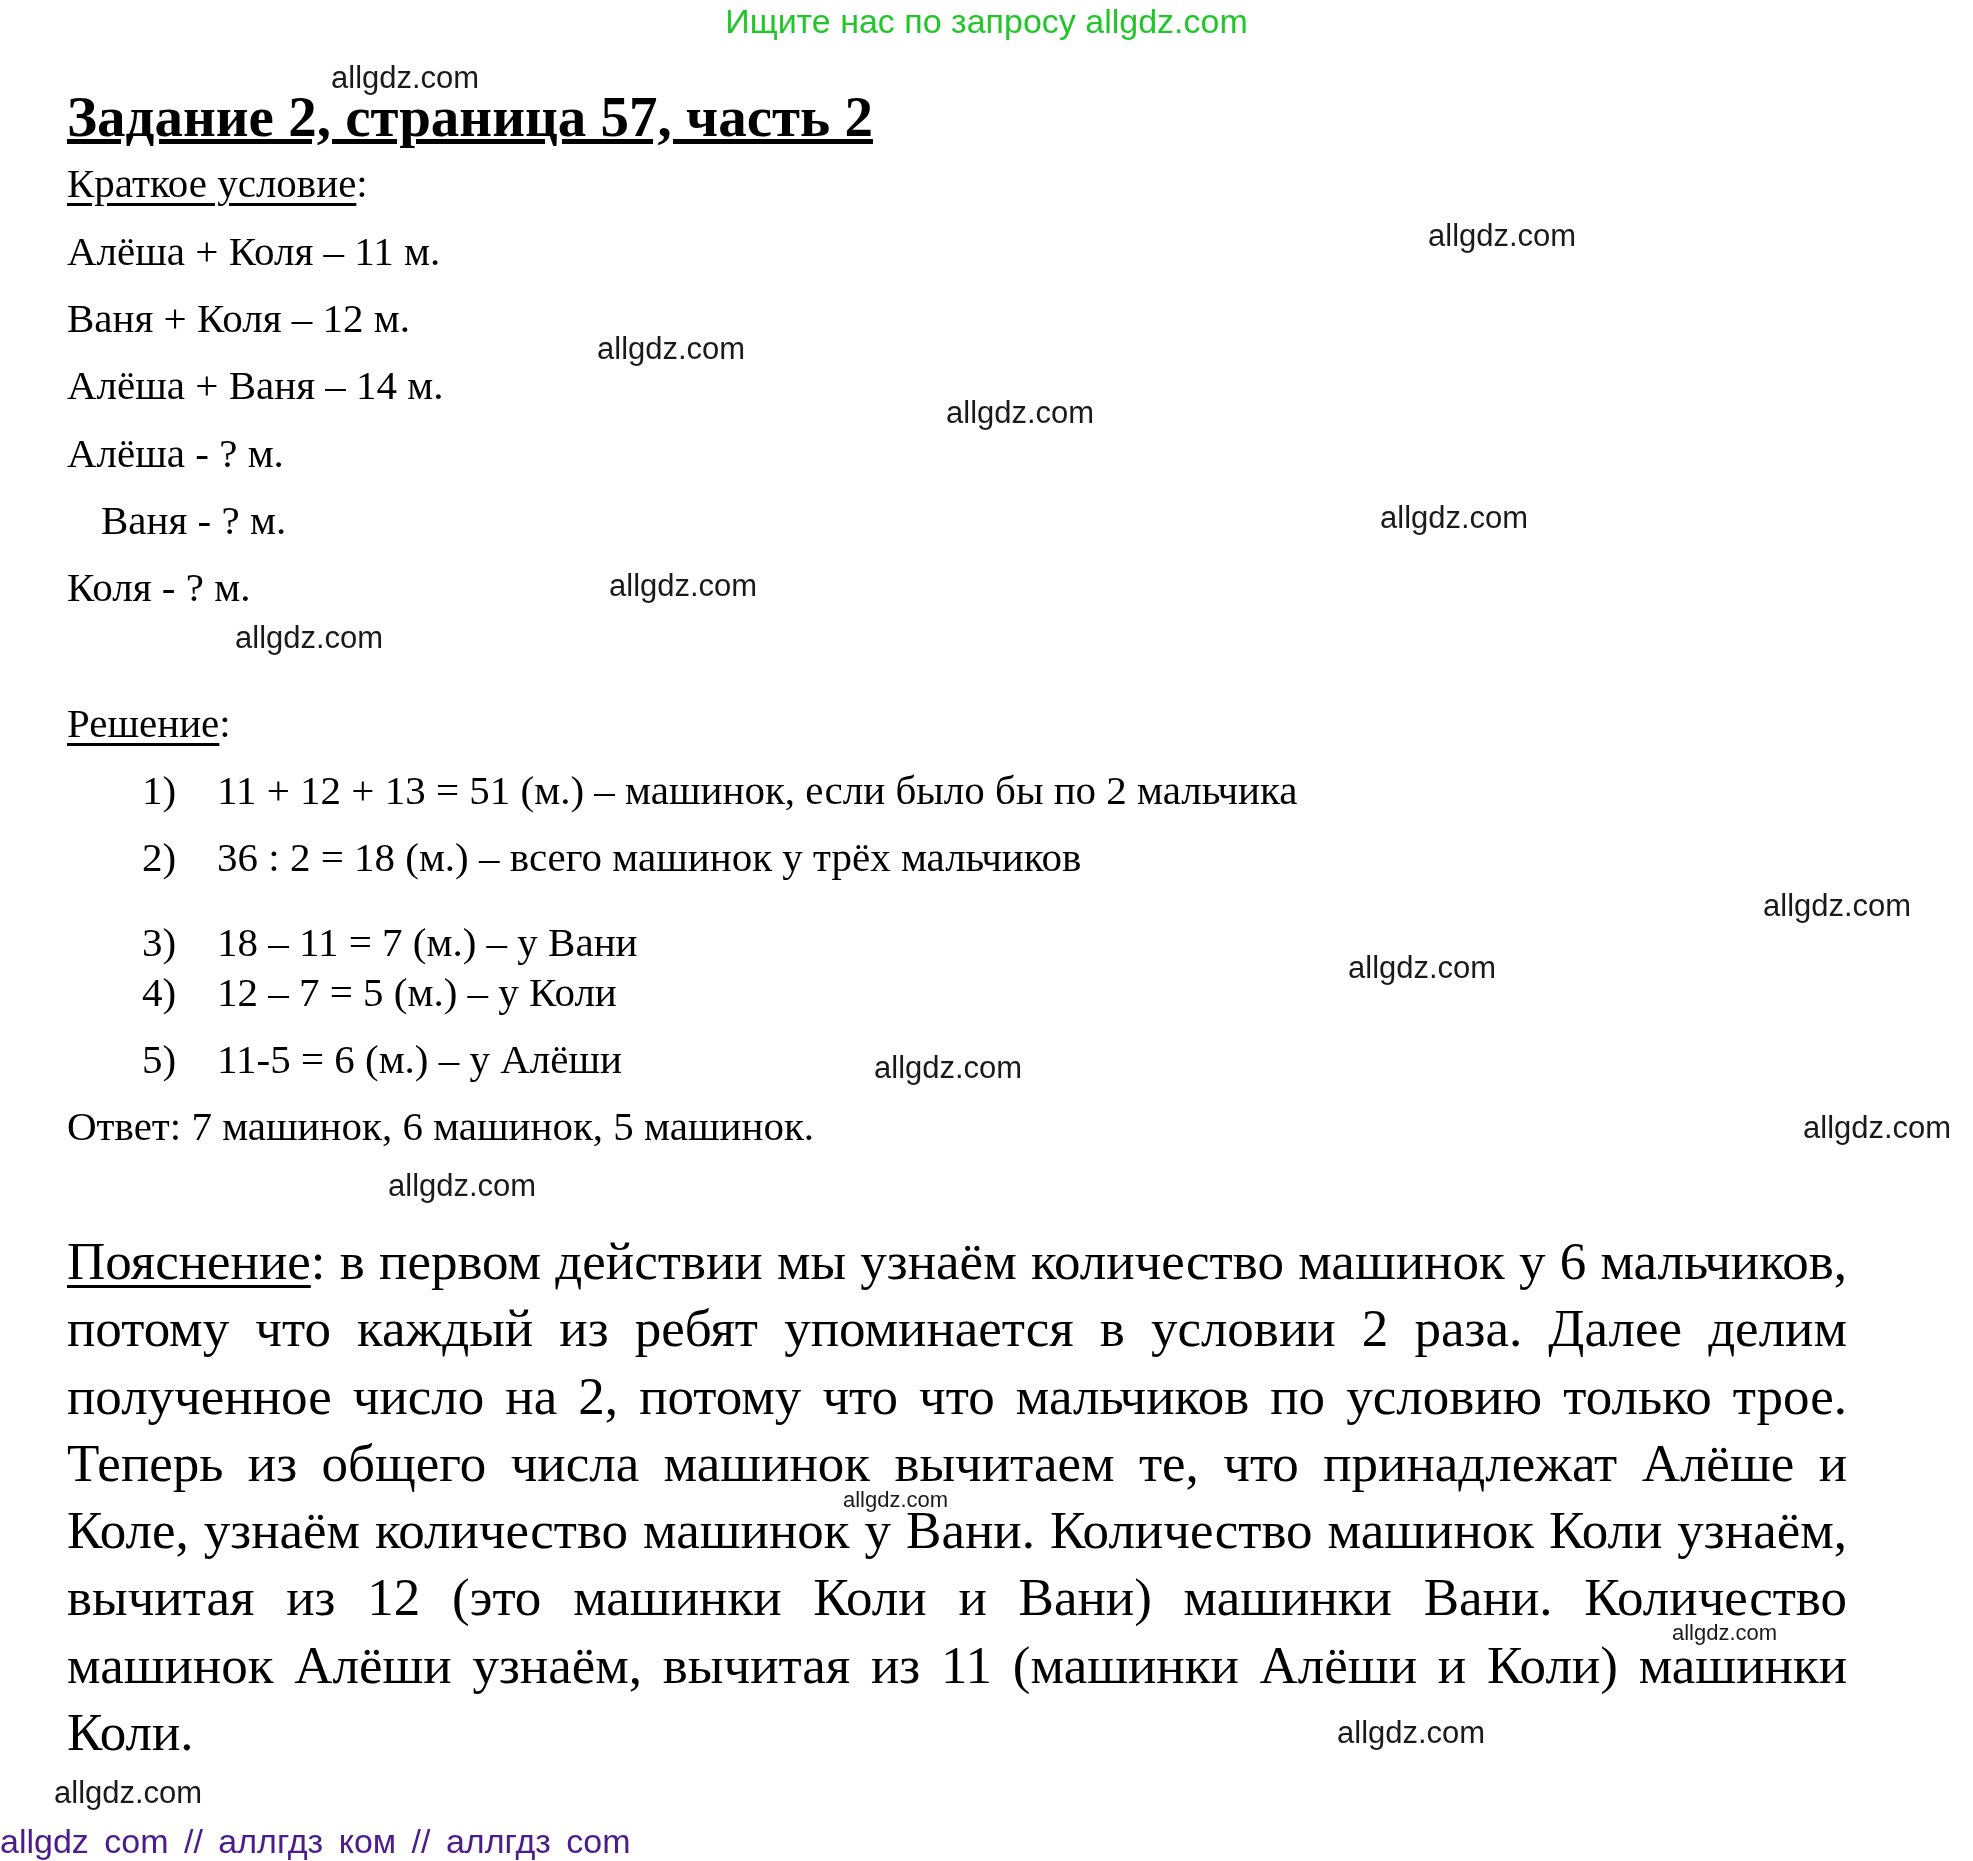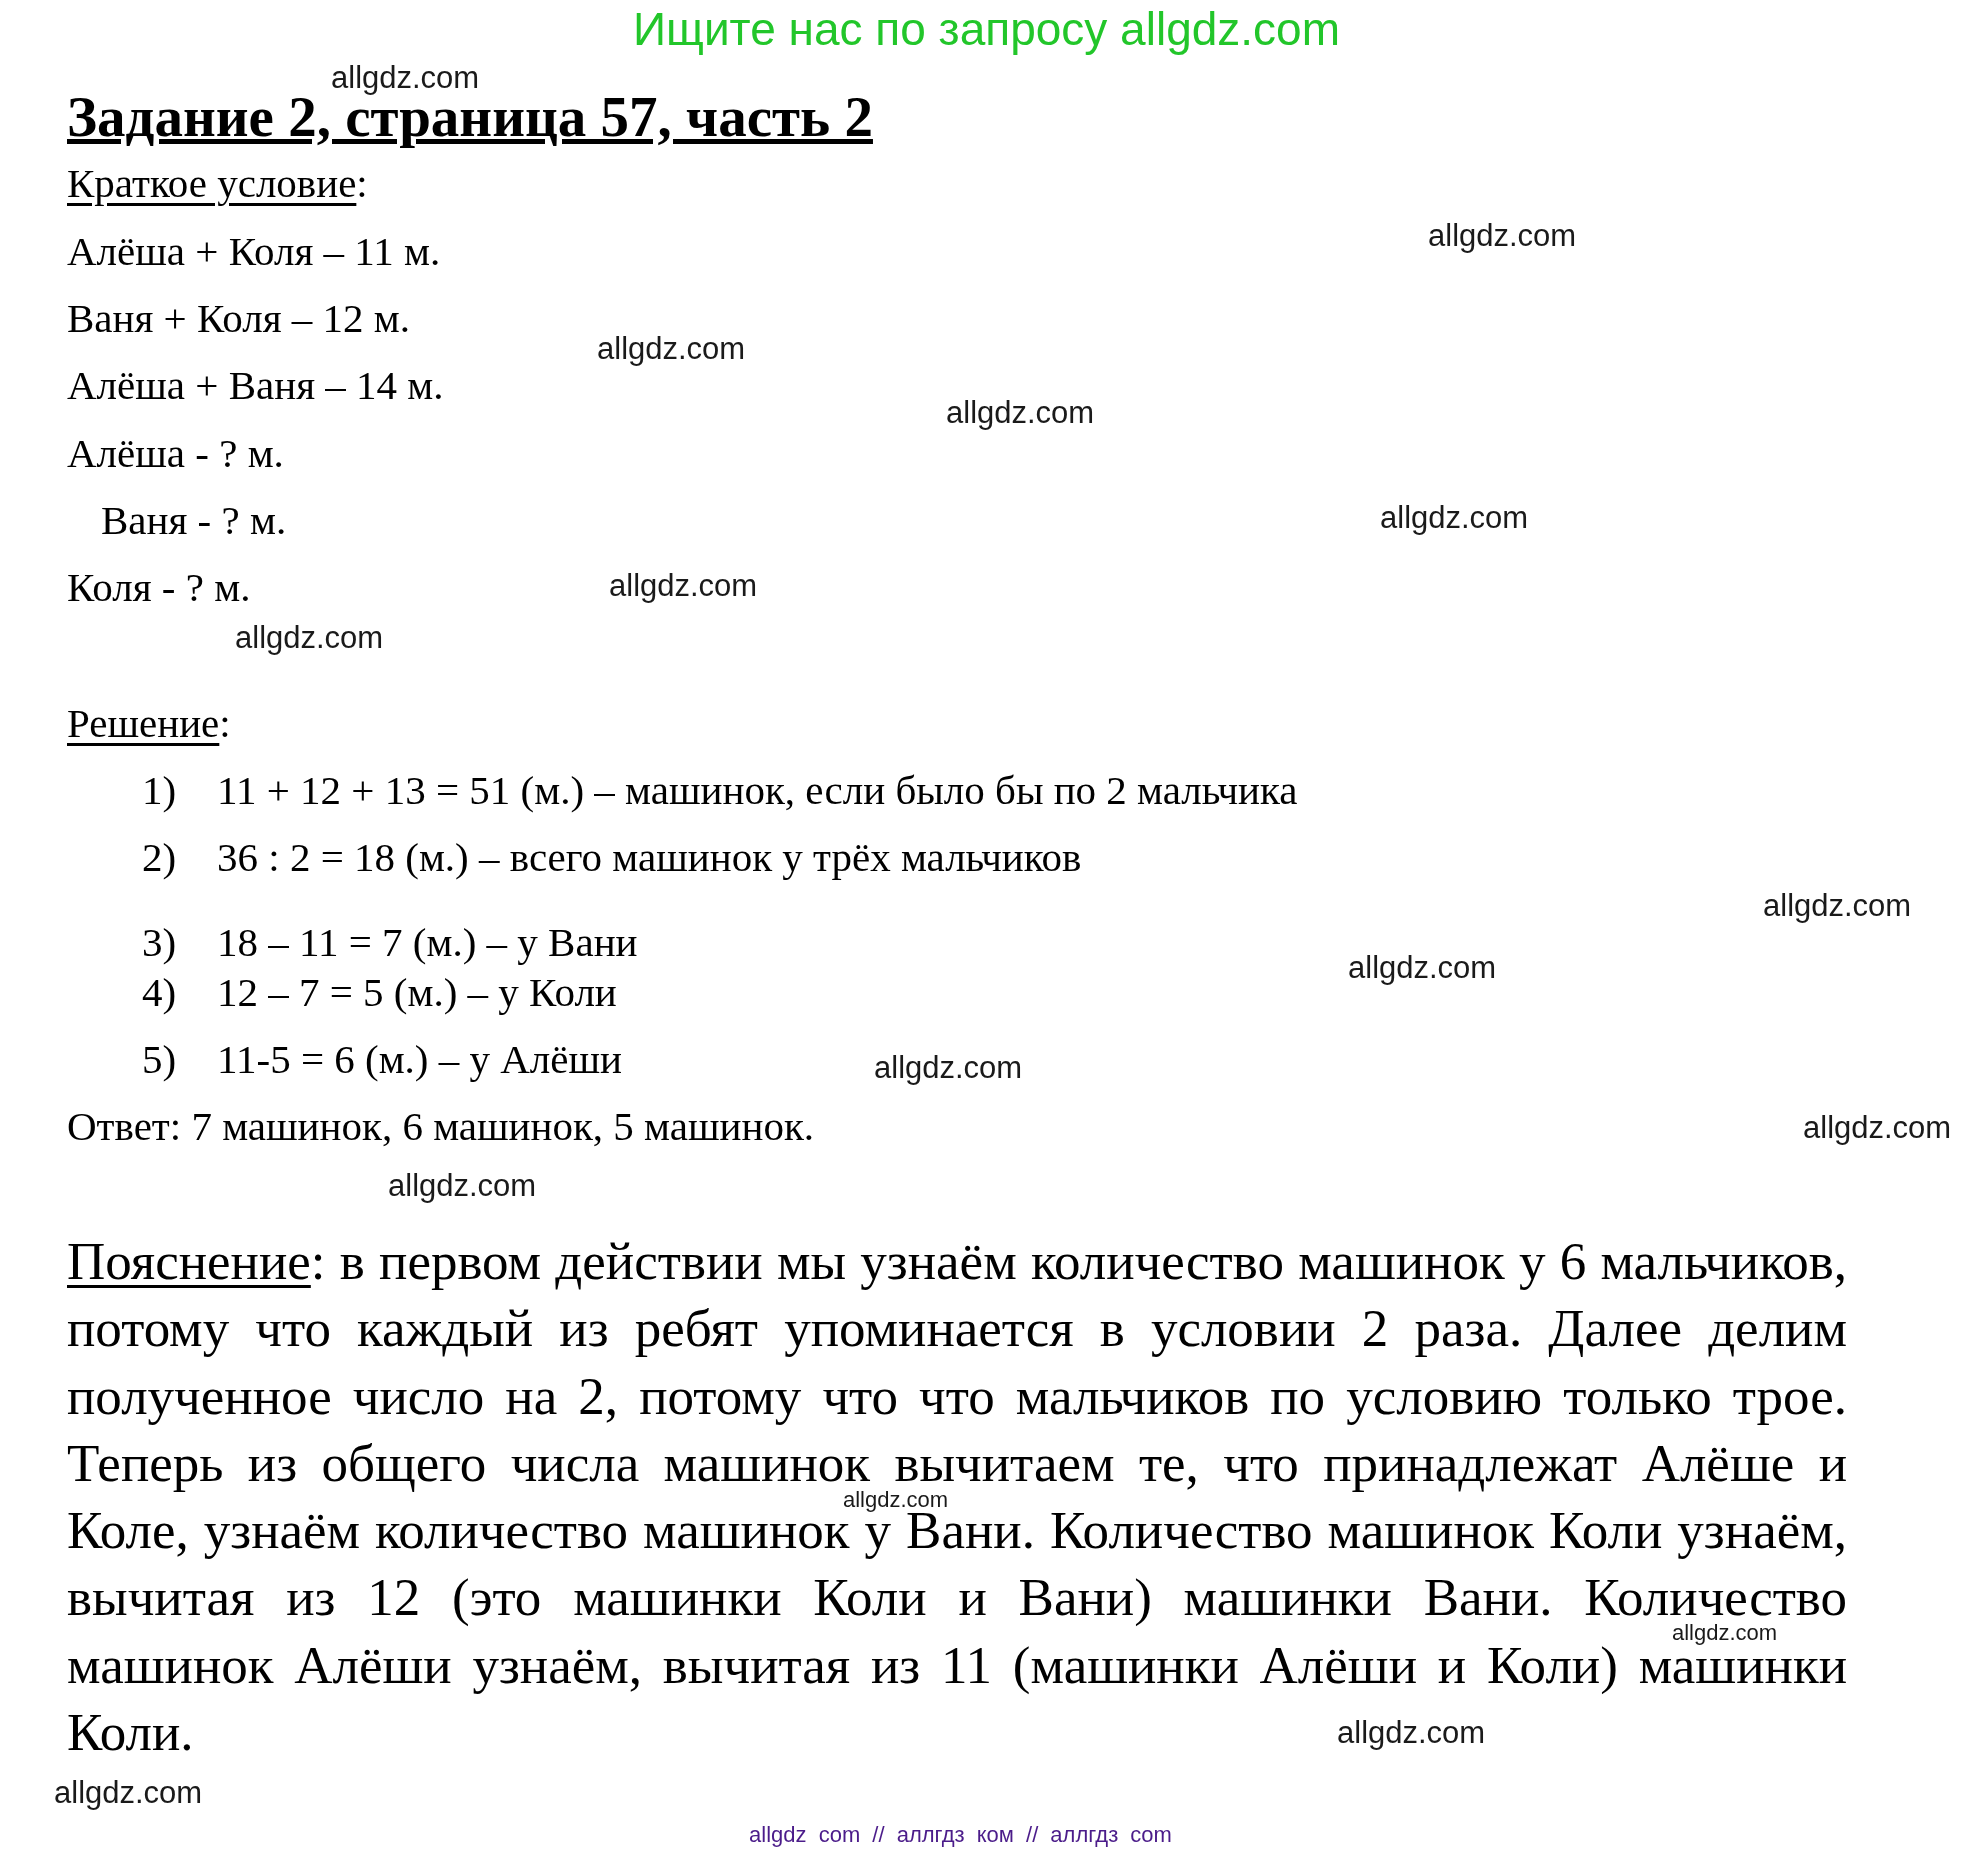--- a/index.html
+++ b/index.html
@@ -1,21 +1,21 @@
 <!DOCTYPE html>
 <html><head>
 <meta charset="utf-8">
 <style>
   html, body { margin:0; padding:0; background:#ffffff; }
   body { width:1973px; height:1861px; position:relative; overflow:hidden; }
   .serif { font-family:"Liberation Serif","DejaVu Serif",serif; color:#000; }
   .sans { font-family:"Liberation Sans","DejaVu Sans",sans-serif; }
   .abs { position:absolute; white-space:nowrap; }
-  .banner-top { left:0; width:1973px; top:2px; text-align:center; font-size:46px; color:#22c62a; }
-  .banner-bottom { left:0; width:1921px; top:1822px; text-align:center; font-size:22px; color:#4b1c8a; word-spacing:6px; }
+  .banner-top { left:0; width:1973px; top:2px; text-align:center; font-size:34px; color:#22c62a; }
+  .banner-bottom { left:0; width:1921px; top:1822px; font-size:34px; color:#4b1c8a; word-spacing:6px; }
   .title { left:67px; top:84px; font-size:57px; font-weight:bold;text-decoration:underline; }
   .line { font-size:41px; line-height:67px; }
   .u { text-decoration:underline; text-decoration-thickness:3px; text-underline-offset:6px; }
   .wm { font-size:31px; color:#1a1a1a; }
   .expl { left:67px; top:1228px; width:1780px; font-size:53px; line-height:67.3px; text-align:justify; }
   .num { display:inline-block; width:75px; }
 </style>
 </head>
 <body>
 

